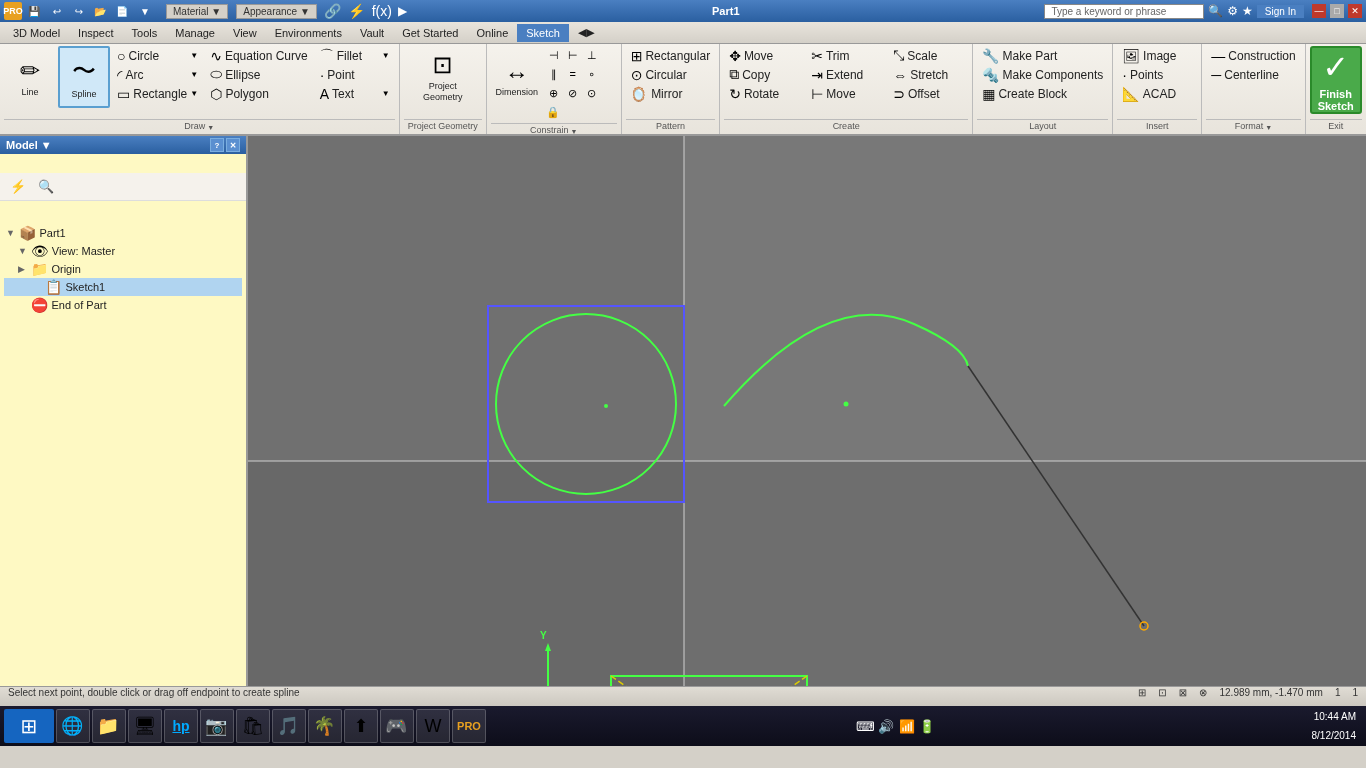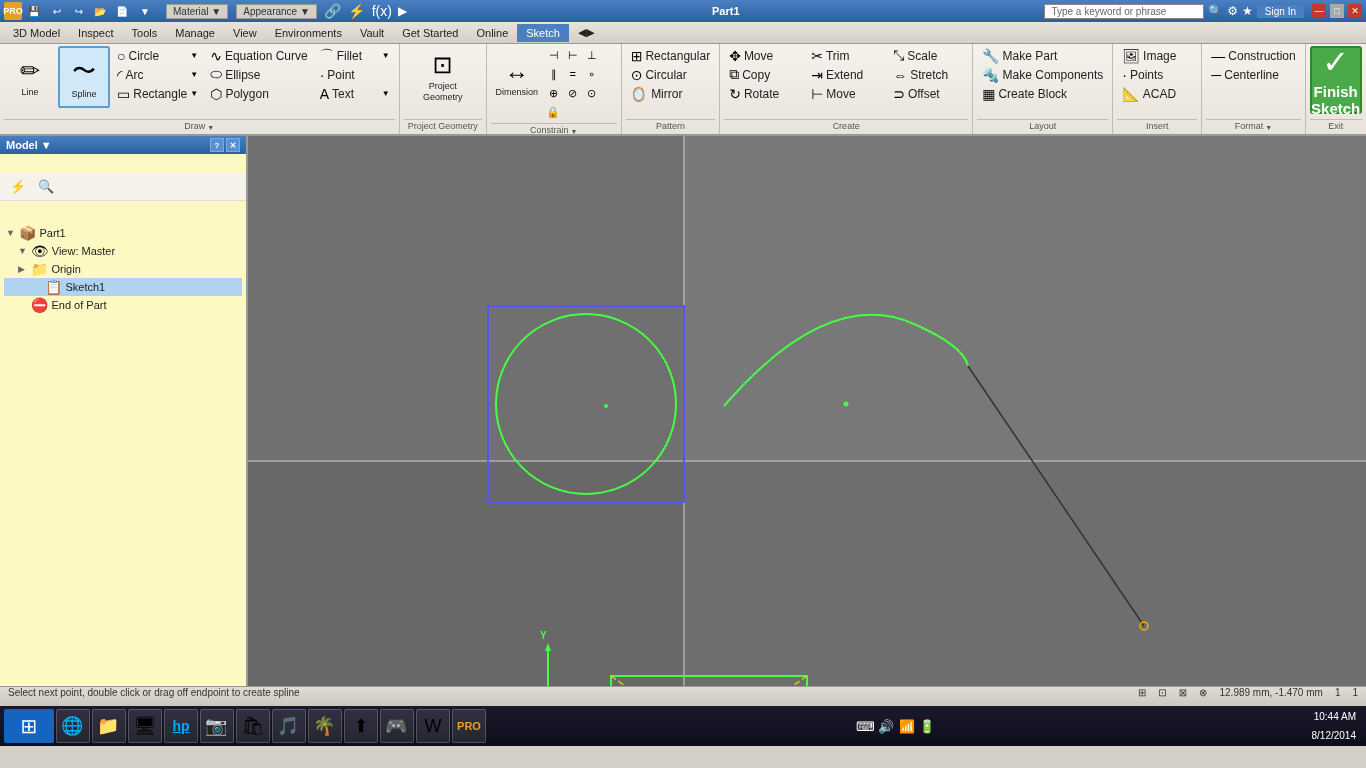--- a/index.html
+++ b/index.html
@@ -93,21 +93,21 @@
     .ribbon-btn-medium .label { font-size: 12px; color: #222; }
 
     .ribbon-col { display: flex; flex-direction: column; gap: 0; }
 
     
     .finish-btn {
       display: flex; flex-direction: column; align-items: center; justify-content: center;
       padding: 4px 6px; cursor: pointer; border: 2px solid #2a8a2a;
       border-radius: 3px; width: 52px; gap: 2px; background: #4aaa4a; height: 68px;
     }
-    .finish-btn .label { font-size: 15px; text-align: center; color: white; font-weight: bold; }
+    .finish-btn .label { font-size: 11px; text-align: center; color: white; font-weight: bold; }
 
     
     .spline-active {
       background: #d0e8f8; border: 2px solid #5a9fd0 !important;
     }
 
     
     #main {
       display: flex;
       height: calc(768px - 22px - 22px - 22px - 92px - 28px - 40px);

